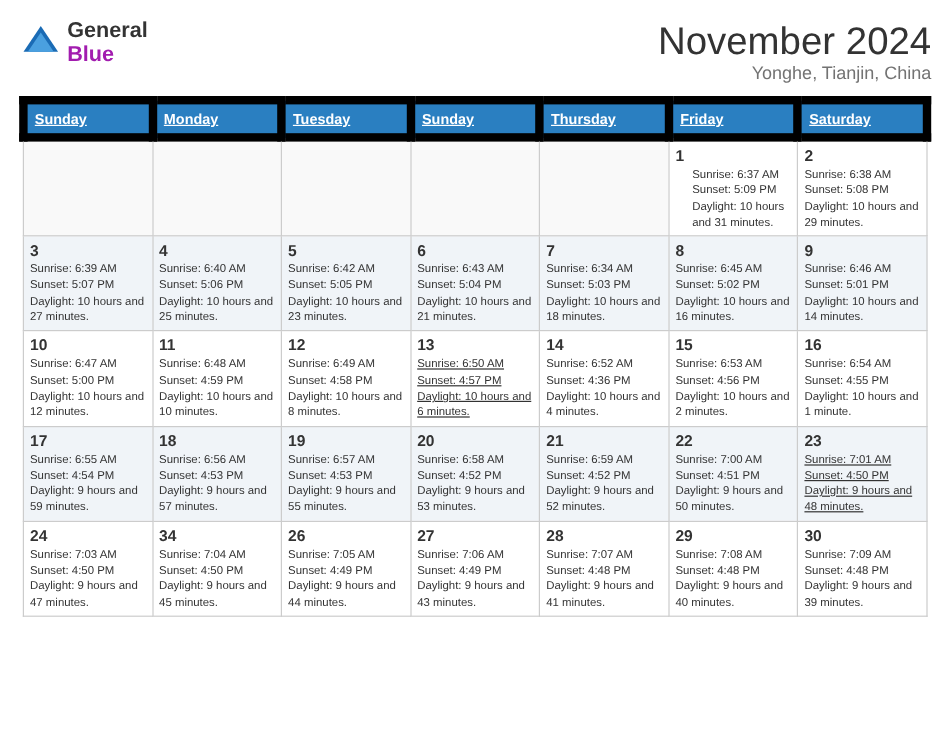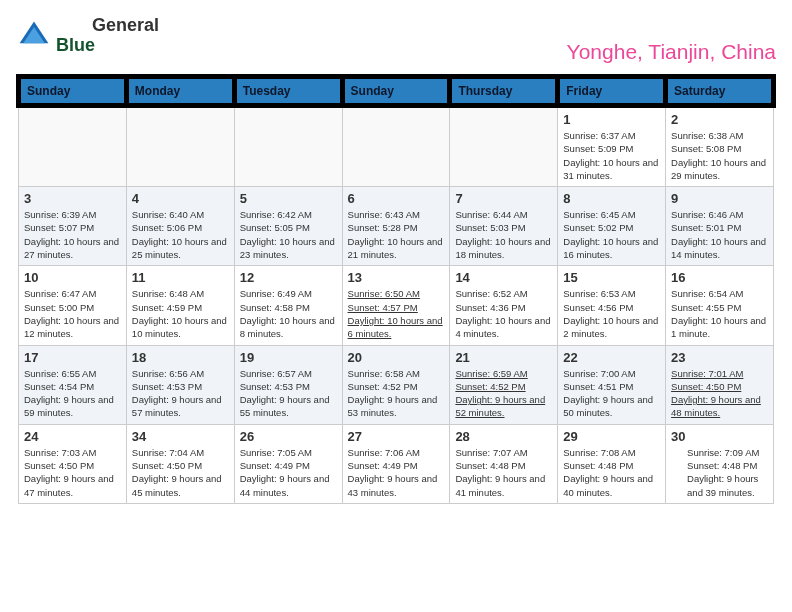--- a/index.html
+++ b/index.html
@@ -19,51 +19,51 @@
     .logo {
       display: flex;
       align-items: center;
       gap: 4px;
     }
     .logo-text {
       font-size: 18px;
       font-weight: bold;
       line-height: 1.1;
     }
-    .logo-general { color: #333; margin-left: 36px; }
-    .logo-blue { color: #14532d; text-align: center; }
+    .logo-general { color: #333; }
+    .logo-blue { color: #a21caf; text-align: center; }
     .logo-icon {
       width: 36px;
       height: 36px;
     }
     .title-block {
       text-align: right;
     }
     .month-title {
       font-size: 32px;
       font-weight: normal;
       color: #333;
     }
     .location {
-      font-size: 21px;
-      color: #ec4899;
-      margin-top: 24px;
+      font-size: 15px;
+      color: #737373;
     }
     .calendar {
       width: 100%;
       border-collapse: collapse;
     }
     .calendar th {
       background: #2a7fc1;
-      color: #0f172a;
+      color: #ffffff;
       font-size: 12px;
       font-weight: bold;
       padding: 5px 6px;
       text-align: left;
-      border: 5px solid #000000;
+      border: 7px solid #000000;
+      text-decoration: underline;
     }
     .calendar td {
       border: 1px solid #ccc;
       vertical-align: top;
       padding: 4px 5px;
       font-size: 10px;
       color: #333;
       min-height: 80px;
       width: 108px;
     }
@@ -100,20 +100,21 @@
     <svg class="logo-icon" viewBox="0 0 40 40">
       <polygon points="20,4 36,28 4,28" fill="#1a6bb5"></polygon>
       <polygon points="20,10 32,28 8,28" fill="#4aa0e0"></polygon>
     </svg>
     <div class="logo-text">
       <span class="logo-general">General</span><br>
       <span class="logo-blue">Blue</span>
     </div>
   </div>
   <div class="title-block">
+    <div class="month-title">November 2024</div>
     <div class="location">Yonghe, Tianjin, China</div>
   </div>
 </div>
 
 <table class="calendar">
   <thead>
     <tr>
     <th>Sunday</th>
         <th>Monday</th>
         <th>Tuesday</th>
@@ -125,21 +126,21 @@
   </thead>
   <tbody id="calendar-body">
   <tr>
         <td class="empty"></td>
         <td class="empty"></td>
         <td class="empty"></td>
         <td class="empty"></td>
         <td class="empty"></td>
         <td>
           <span class="day-num">1</span>
-          <div class="day-info" style="white-space: pre-line;">Sunrise: 6:37 AM
+          <div class="day-info" style="white-space: pre-line; margin-left: 14px;">Sunrise: 6:37 AM
 Sunset: 5:09 PM
 Daylight: 10 hours and 31 minutes.</div>
         </td>
         <td>
           <span class="day-num">2</span>
           <div class="day-info" style="white-space: pre-line;">Sunrise: 6:38 AM
 Sunset: 5:08 PM
 Daylight: 10 hours and 29 minutes.</div>
         </td>
       </tr>
@@ -158,26 +159,26 @@
         </td>
         <td>
           <span class="day-num">5</span>
           <div class="day-info" style="white-space: pre-line;">Sunrise: 6:42 AM
 Sunset: 5:05 PM
 Daylight: 10 hours and 23 minutes.</div>
         </td>
         <td>
           <span class="day-num">6</span>
           <div class="day-info" style="white-space: pre-line;">Sunrise: 6:43 AM
-Sunset: 5:28 PM
+Sunset: 5:04 PM
 Daylight: 10 hours and 21 minutes.</div>
         </td>
         <td>
           <span class="day-num">7</span>
-          <div class="day-info" style="white-space: pre-line;">Sunrise: 6:44 AM
+          <div class="day-info" style="white-space: pre-line;">Sunrise: 6:34 AM
 Sunset: 5:03 PM
 Daylight: 10 hours and 18 minutes.</div>
         </td>
         <td>
           <span class="day-num">8</span>
           <div class="day-info" style="white-space: pre-line;">Sunrise: 6:45 AM
 Sunset: 5:02 PM
 Daylight: 10 hours and 16 minutes.</div>
         </td>
         <td>
@@ -251,21 +252,21 @@
 Daylight: 9 hours and 55 minutes.</div>
         </td>
         <td>
           <span class="day-num">20</span>
           <div class="day-info" style="white-space: pre-line;">Sunrise: 6:58 AM
 Sunset: 4:52 PM
 Daylight: 9 hours and 53 minutes.</div>
         </td>
         <td>
           <span class="day-num">21</span>
-          <div class="day-info" style="white-space: pre-line; text-decoration: underline;">Sunrise: 6:59 AM
+          <div class="day-info" style="white-space: pre-line;">Sunrise: 6:59 AM
 Sunset: 4:52 PM
 Daylight: 9 hours and 52 minutes.</div>
         </td>
         <td>
           <span class="day-num">22</span>
           <div class="day-info" style="white-space: pre-line;">Sunrise: 7:00 AM
 Sunset: 4:51 PM
 Daylight: 9 hours and 50 minutes.</div>
         </td>
         <td>
@@ -307,19 +308,19 @@
 Daylight: 9 hours and 41 minutes.</div>
         </td>
         <td>
           <span class="day-num">29</span>
           <div class="day-info" style="white-space: pre-line;">Sunrise: 7:08 AM
 Sunset: 4:48 PM
 Daylight: 9 hours and 40 minutes.</div>
         </td>
         <td>
           <span class="day-num">30</span>
-          <div class="day-info" style="white-space: pre-line; margin-left: 16px;">Sunrise: 7:09 AM
+          <div class="day-info" style="white-space: pre-line;">Sunrise: 7:09 AM
 Sunset: 4:48 PM
 Daylight: 9 hours and 39 minutes.</div>
         </td>
       </tr>
     </tbody>
 </table>
 
 </body></html>

